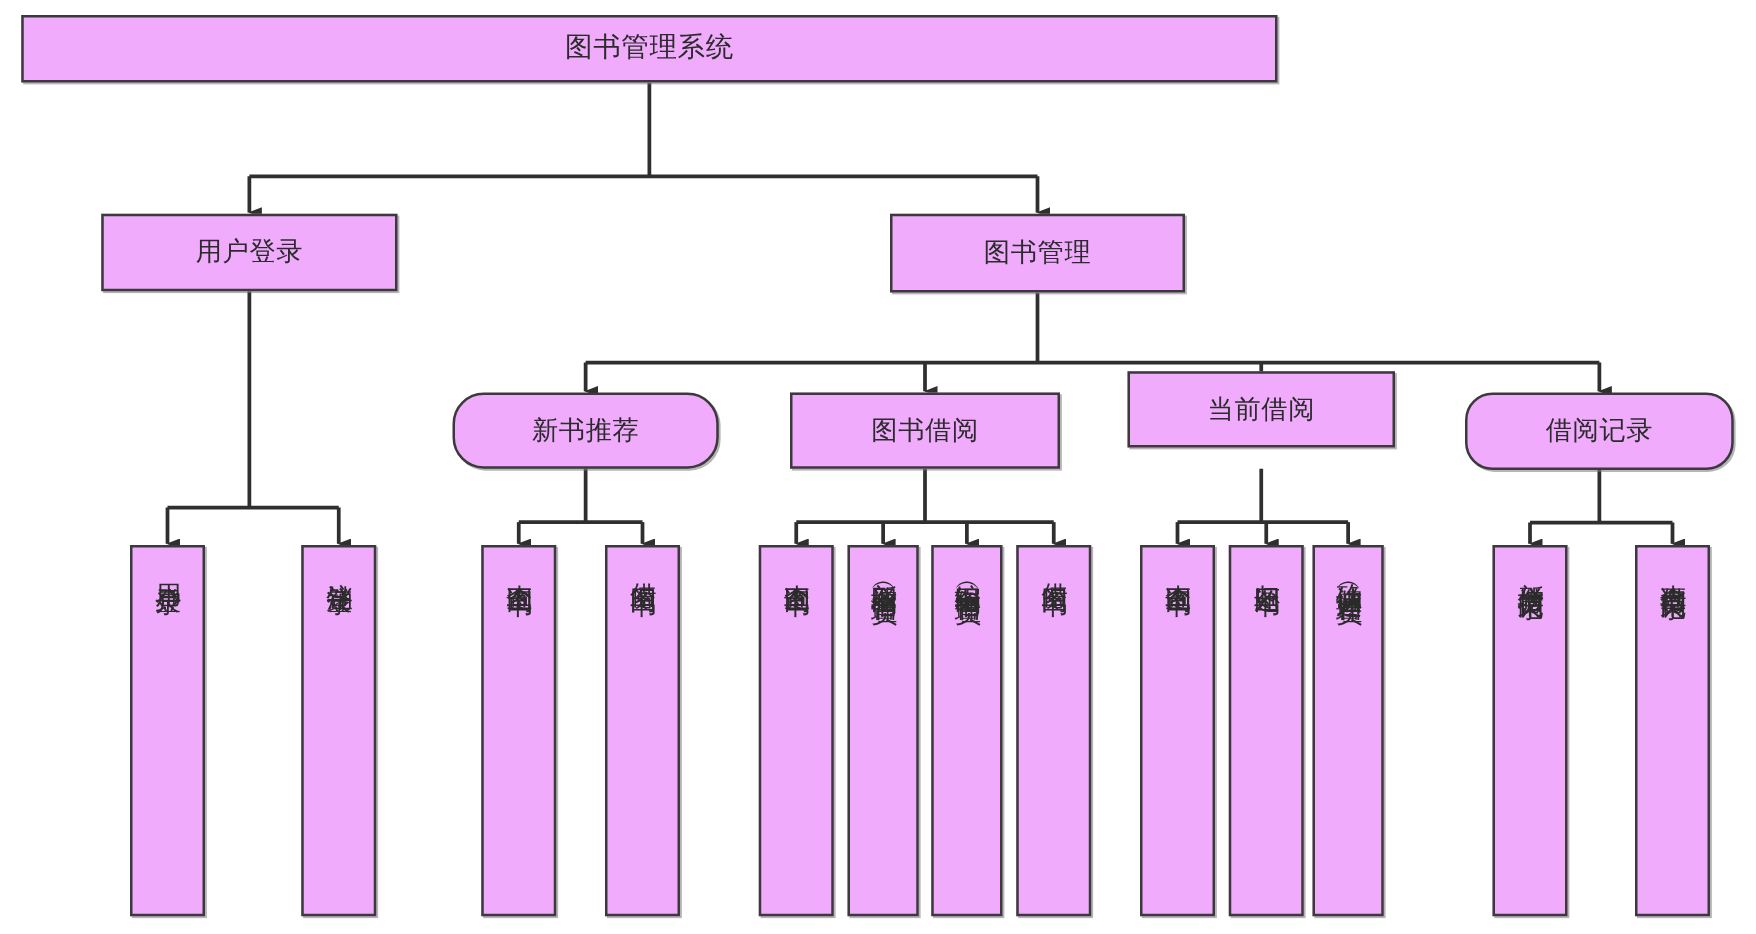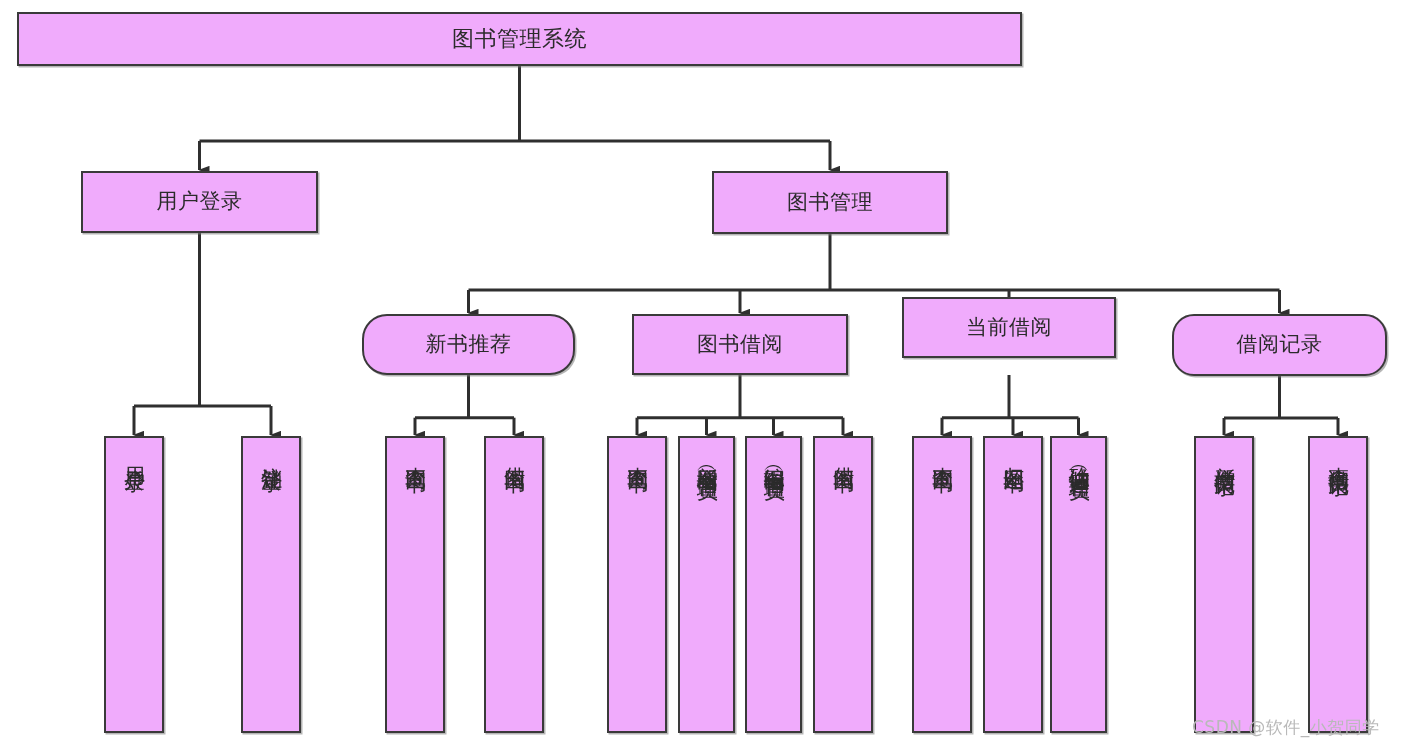--- a/index.html
+++ b/index.html
@@ -170,15 +170,14 @@
         <span class="node-label" style="color: rgb(43, 43, 43);">确认归还（管理员）</span>
       </div>
       <div class="node vertical" style="left: 1194px; top: 436px; width: 60px; height: 297px; border-color: rgb(58, 58, 58);">
         <span class="node-label" style="color: rgb(43, 43, 43);">新增借阅记录</span>
       </div>
       <div class="node vertical" style="left: 1308px; top: 436px; width: 60px; height: 297px; border-color: rgb(58, 58, 58);">
         <span class="node-label" style="color: rgb(43, 43, 43);">查询借阅记录</span>
       </div>
     </div>
 
-  <div class="watermark" style="left: 1192px; top: 716px; color: rgb(185, 185, 185);">CSDN @软件_小贺同学</div>
 
 </div>
 
 </body></html>

